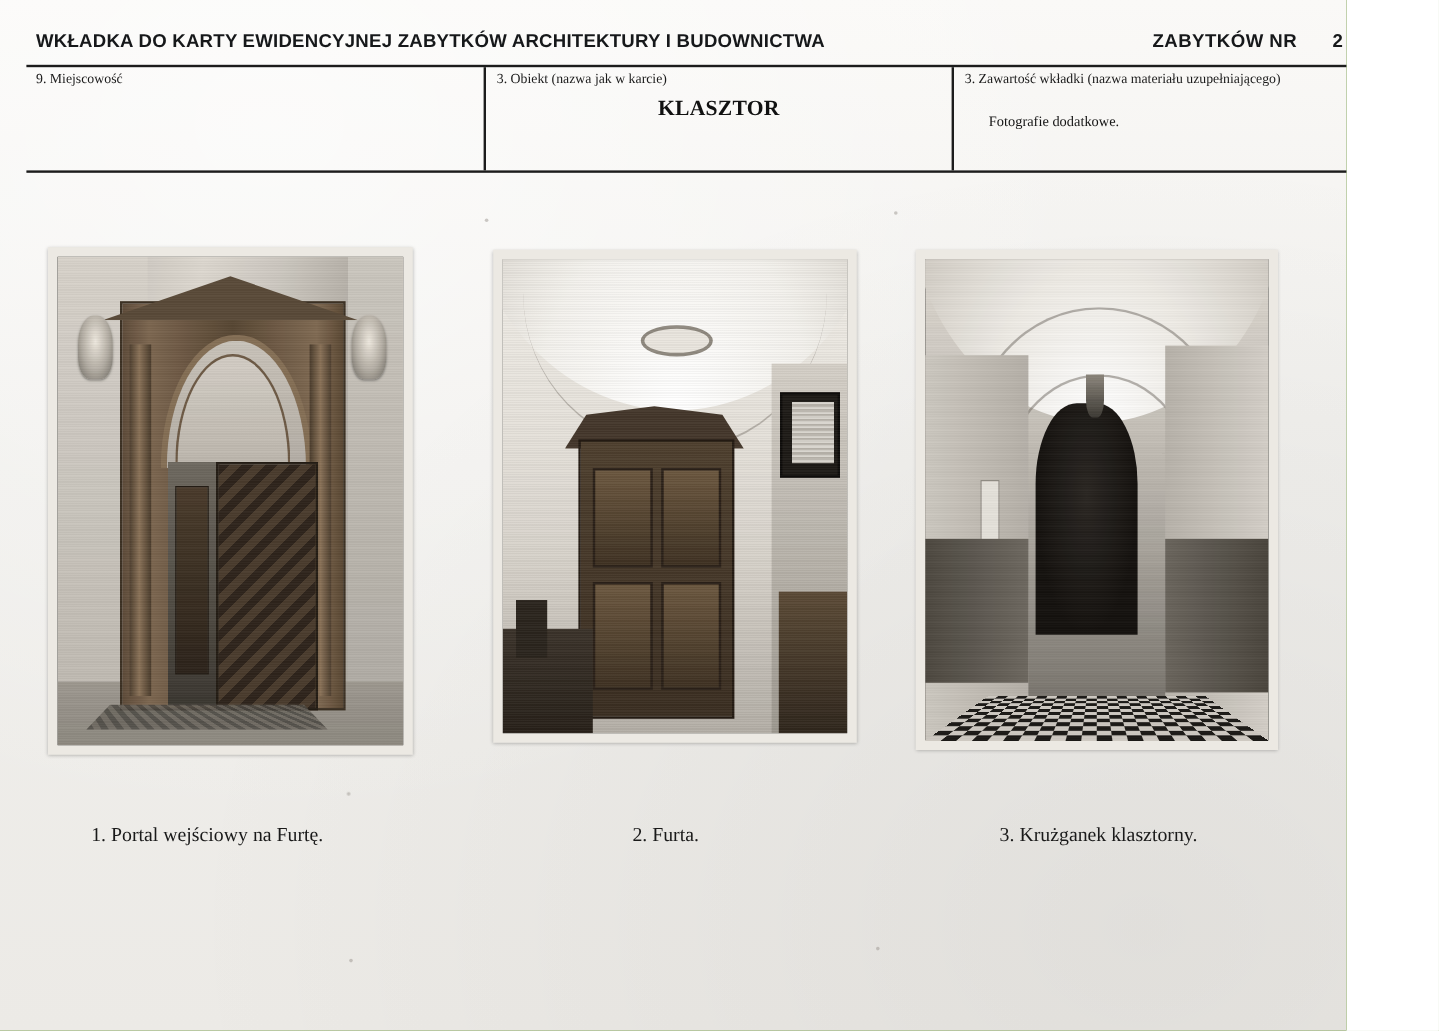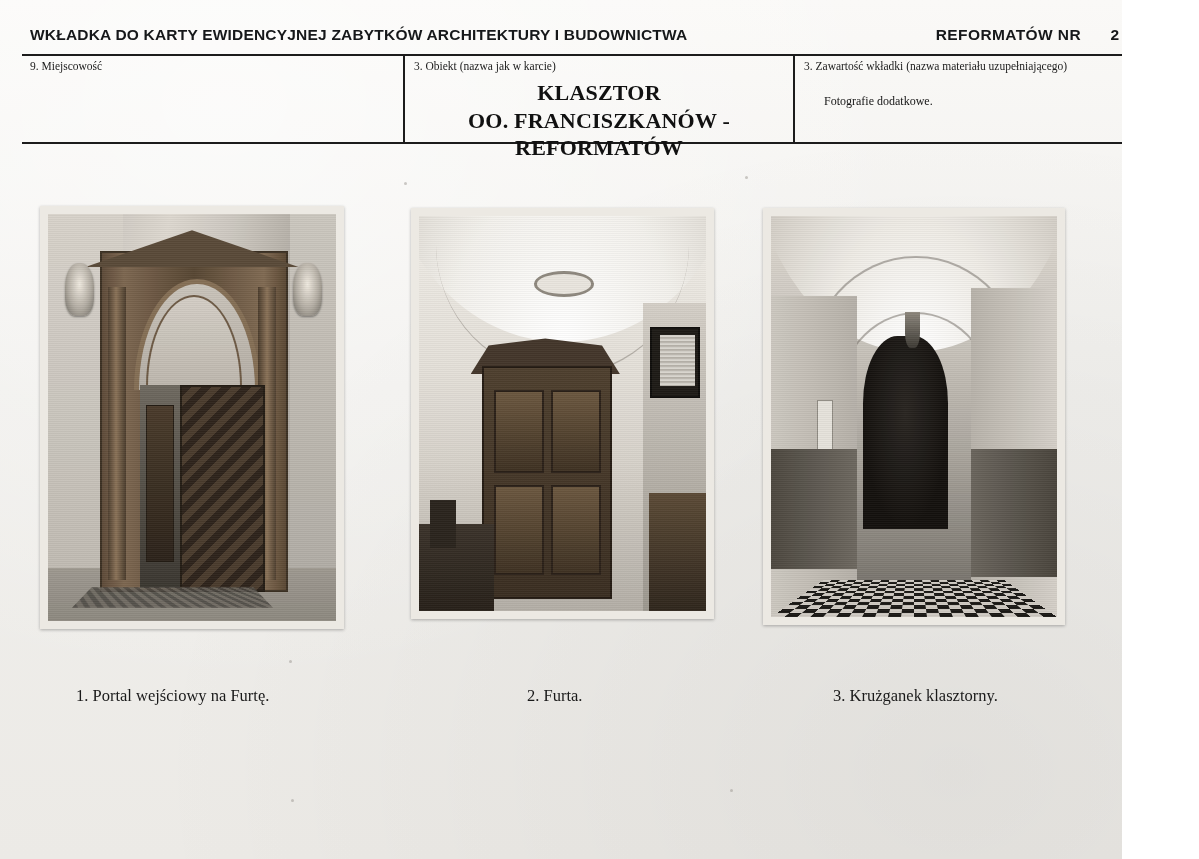--- a/index.html
+++ b/index.html
@@ -123,21 +123,21 @@
     font-weight: bold;
     font-size: 17px;
     color: #111;
     margin-top: 14px;
     letter-spacing: 0.4px;
   }
   .cell-value-two {
     text-align: center;
     font-family: "Liberation Serif", serif;
     font-weight: bold;
-    font-size: 22px;
+    font-size: 18px;
     color: #111;
     margin-top: 7px;
     line-height: 1.25;
     letter-spacing: 0.2px;
   }
   .cell-value-left {
     font-family: "Liberation Serif", serif;
     font-size: 12px;
     color: #141414;
     margin: 22px 0 0 24px;
@@ -404,38 +404,37 @@
 </style>
 </head>
 <body>
 
 <div class="page">
 
   <div class="sheet">
 
     <div class="hdr-title-row">
       <div class="hdr-title">WKŁADKA DO KARTY EWIDENCYJNEJ ZABYTKÓW ARCHITEKTURY I BUDOWNICTWA</div>
-      <div class="hdr-annex">REFORMATÓW  NR</div>
+      <div class="hdr-annex">ZABYTKÓW  NR</div>
       <div class="hdr-annex-no">2</div>
     </div>
 
     <div class="rule rule-top"></div>
     <div class="rule rule-bottom"></div>
     <div class="vrule vrule-a"></div>
     <div class="vrule vrule-b"></div>
 
     <div class="cell cell-1">
       <div class="cell-caption">9. Miejscowość</div>
     </div>
 
     <div class="cell cell-2">
       <div class="cell-caption">3. Obiekt (nazwa jak w karcie)</div>
       <div class="cell-value-two">
         <div>KLASZTOR</div>
-        <div>OO. FRANCISZKANÓW - REFORMATÓW</div>
       </div>
     </div>
 
     <div class="cell cell-3">
       <div class="cell-caption">3. Zawartość wkładki (nazwa materiału uzupełniającego)</div>
       <div class="cell-value-left">Fotografie dodatkowe.</div>
     </div>
 
     <div class="photos">
 

